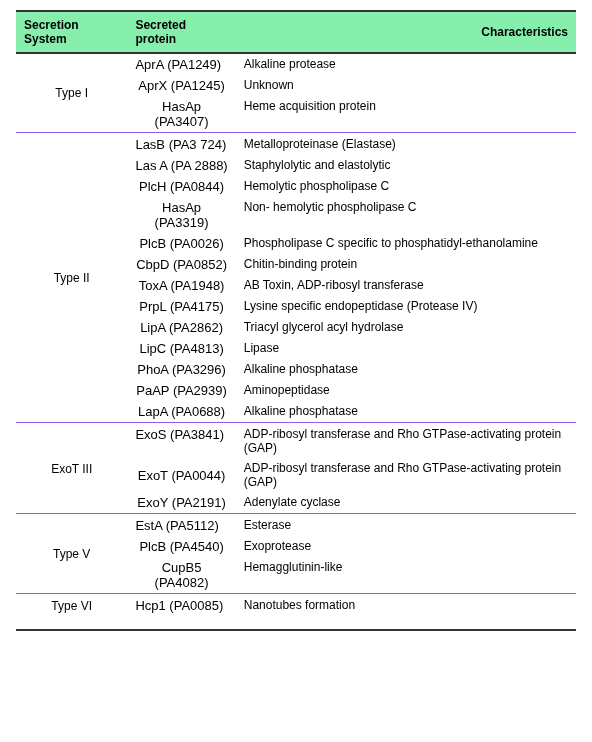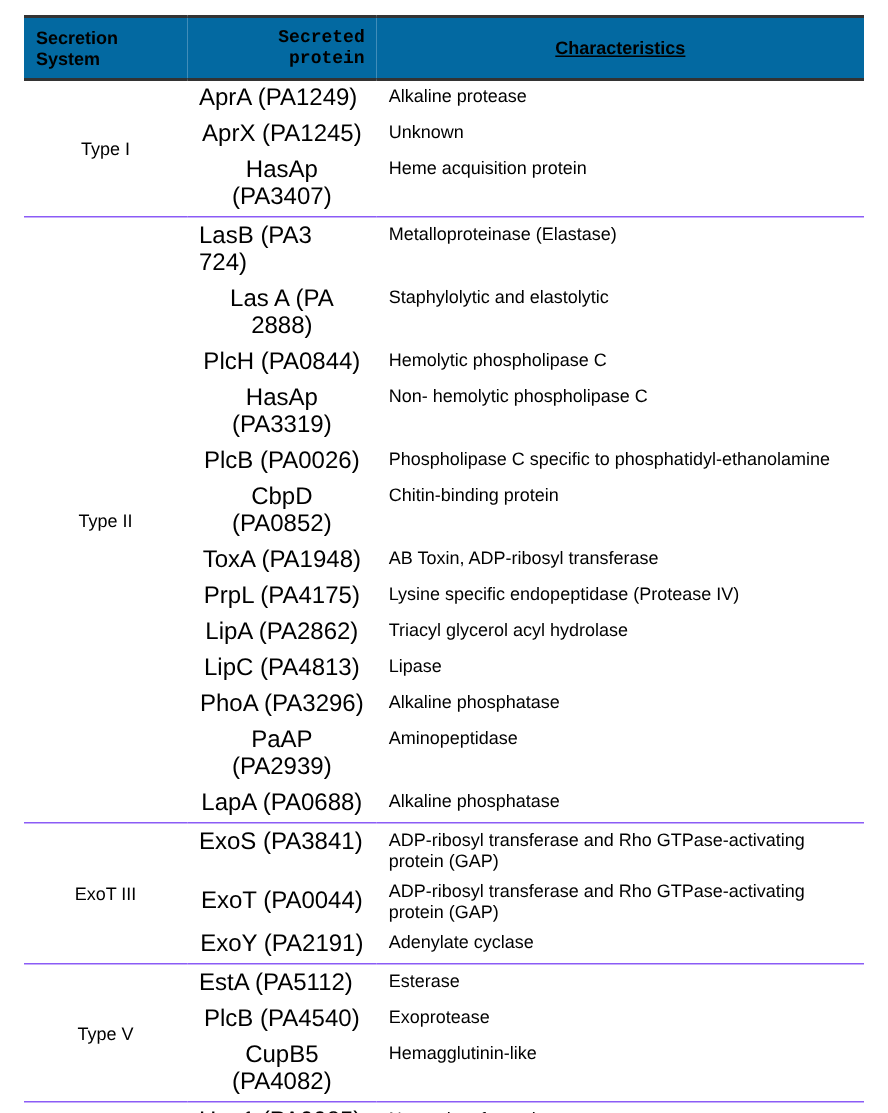--- a/index.html
+++ b/index.html
@@ -21,32 +21,30 @@
     }
     thead tr {
       border-top: 2px solid #333;
       border-bottom: 2px solid #333;
     }
     th {
       font-weight: bold;
       font-size: 12px;
       padding: 6px 8px;
       text-align: left;
-      background: #0369a1;
+      background: #86efac;
     }
     th:first-child {
       text-align: left;
     }
     th:nth-child(2) {
-      text-align: right;
-      font-family: Liberation Mono, monospace;
+      text-align: left;
     }
     th:nth-child(3) {
-      text-align: center;
-      text-decoration: underline;
+      text-align: right;
     }
     td {
       padding: 3px 8px;
       vertical-align: top;
       font-size: 12px;
     }
     td:nth-child(1) {
       text-align: center;
       vertical-align: middle;
     }
@@ -62,21 +60,21 @@
     }
     tbody tr:last-child td {
       border-bottom: 2px solid #333;
       padding-bottom: 16px;
     }
     .system-label {
       font-size: 12px;
       margin-top: 13px;
     }
     .protein {
-      font-size: 16px;
+      font-size: 13px;
       margin-top: 31px;
     }
     .char {
       font-size: 12px;
     }
   </style>
 </head>
 <body>
 
 <table>

